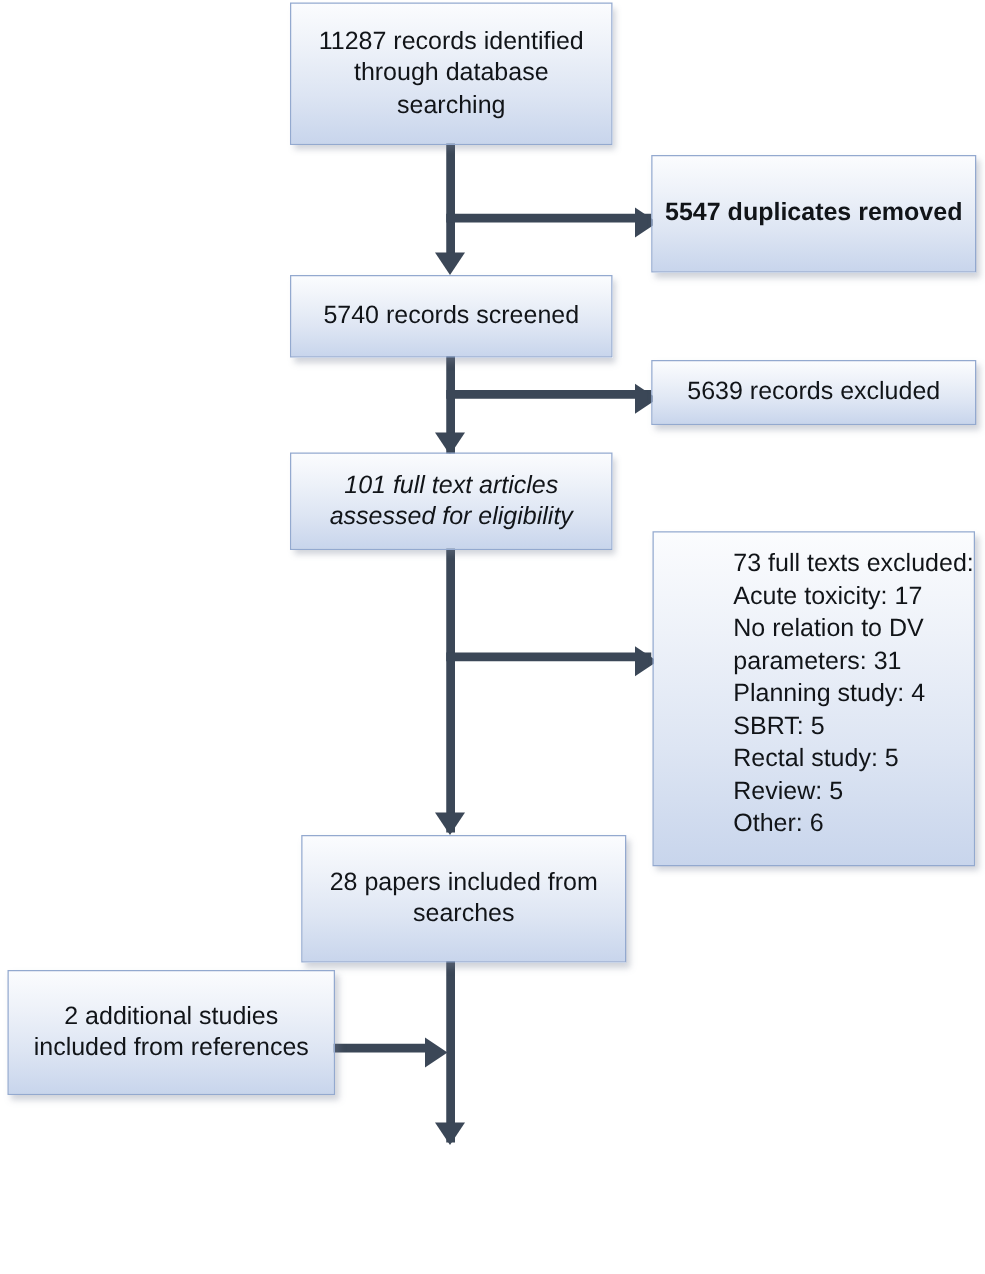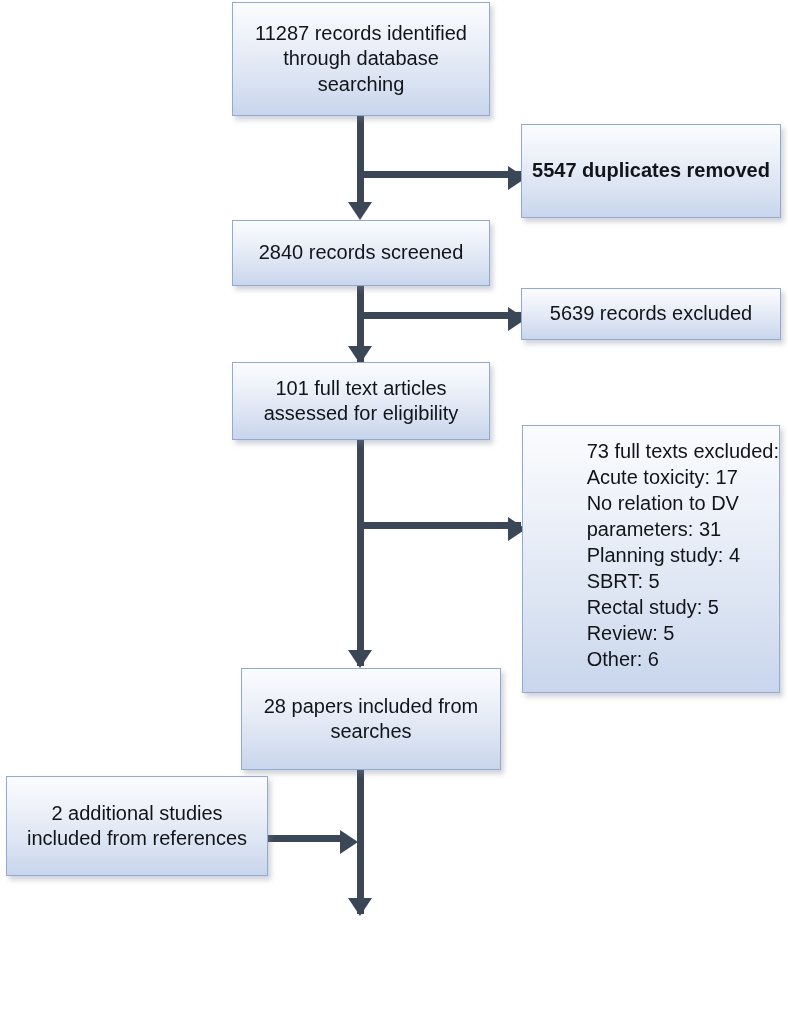--- a/index.html
+++ b/index.html
@@ -109,28 +109,28 @@
 
   <div class="box" style="left:232px; top:2px; width:258px; height:114px;">
     <span class="txt">11287 records identified through database searching</span>
   </div>
 
   <div class="box" style="left:521px; top:124px; width:260px; height:94px;font-weight:bold;">
     <span class="txt">5547 duplicates removed</span>
   </div>
 
   <div class="box" style="left:232px; top:220px; width:258px; height:66px;">
-    <span class="txt">2840 records screened</span>
+    <span class="txt">5740 records screened</span>
   </div>
 
   <div class="box" style="left:521px; top:288px; width:260px; height:52px;text-align:center;">
     <span class="txt">5639 records excluded</span>
   </div>
 
-  <div class="box" style="left:232px; top:362px; width:258px; height:78px;">
+  <div class="box" style="left:232px; top:362px; width:258px; height:78px;font-style:italic;">
     <span class="txt">101 full text articles assessed for eligibility</span>
   </div>
 
   <div class="box listbox" style="left:522px; top:425px; width:258px; height:268px;">
     <span class="txt">73 full texts excluded:
 Acute toxicity: 17
 No relation to DV
 parameters: 31
 Planning study: 4
 SBRT: 5

